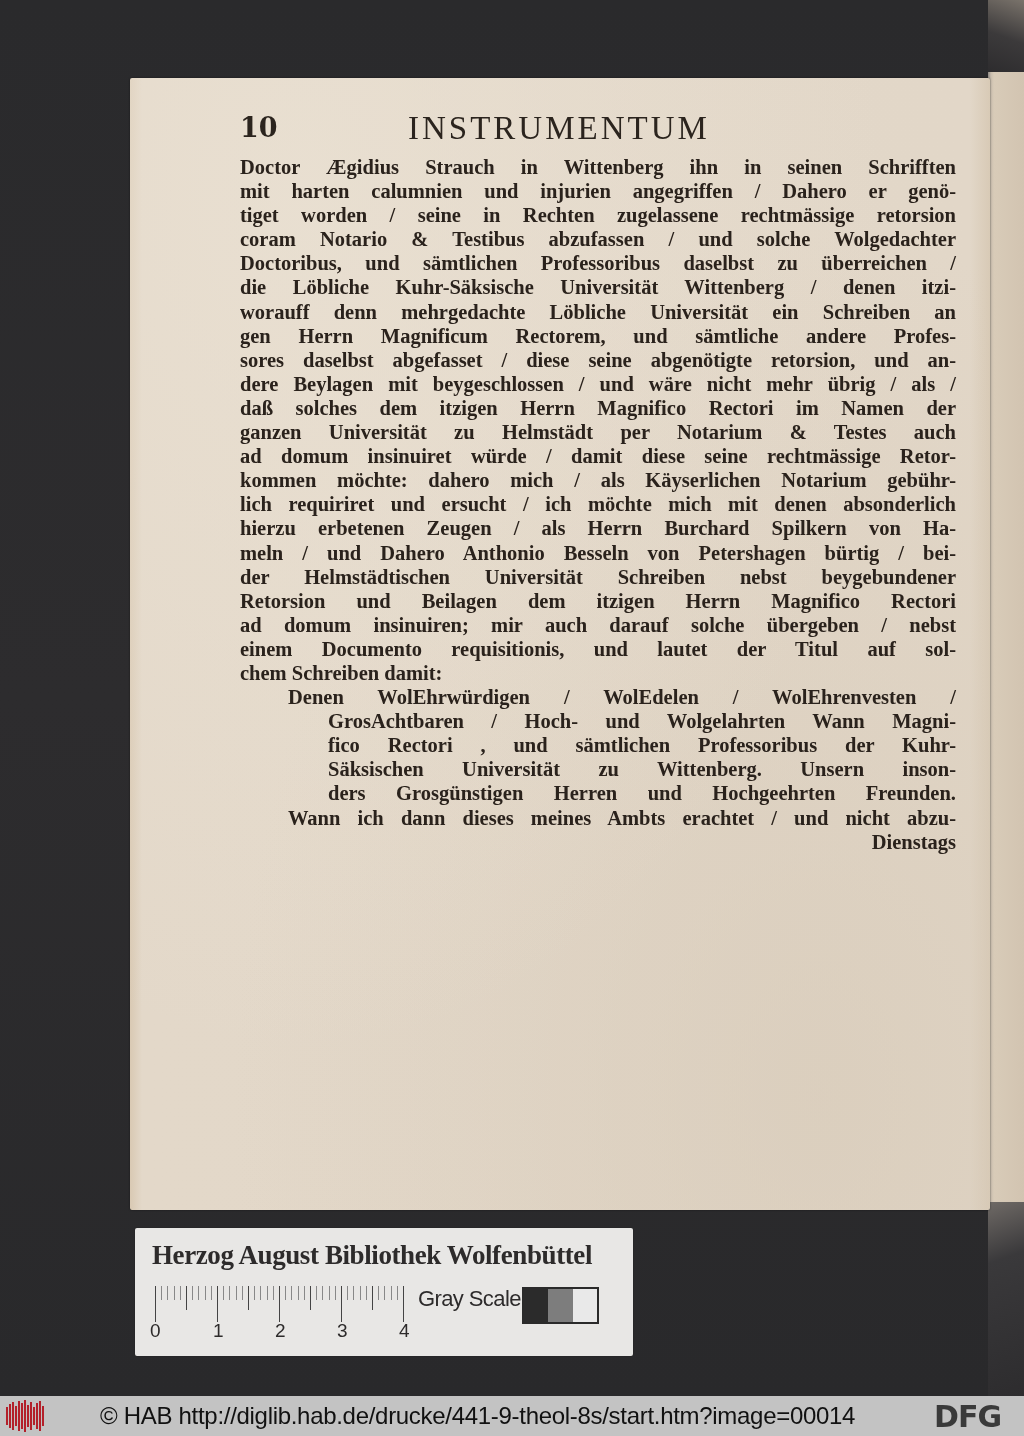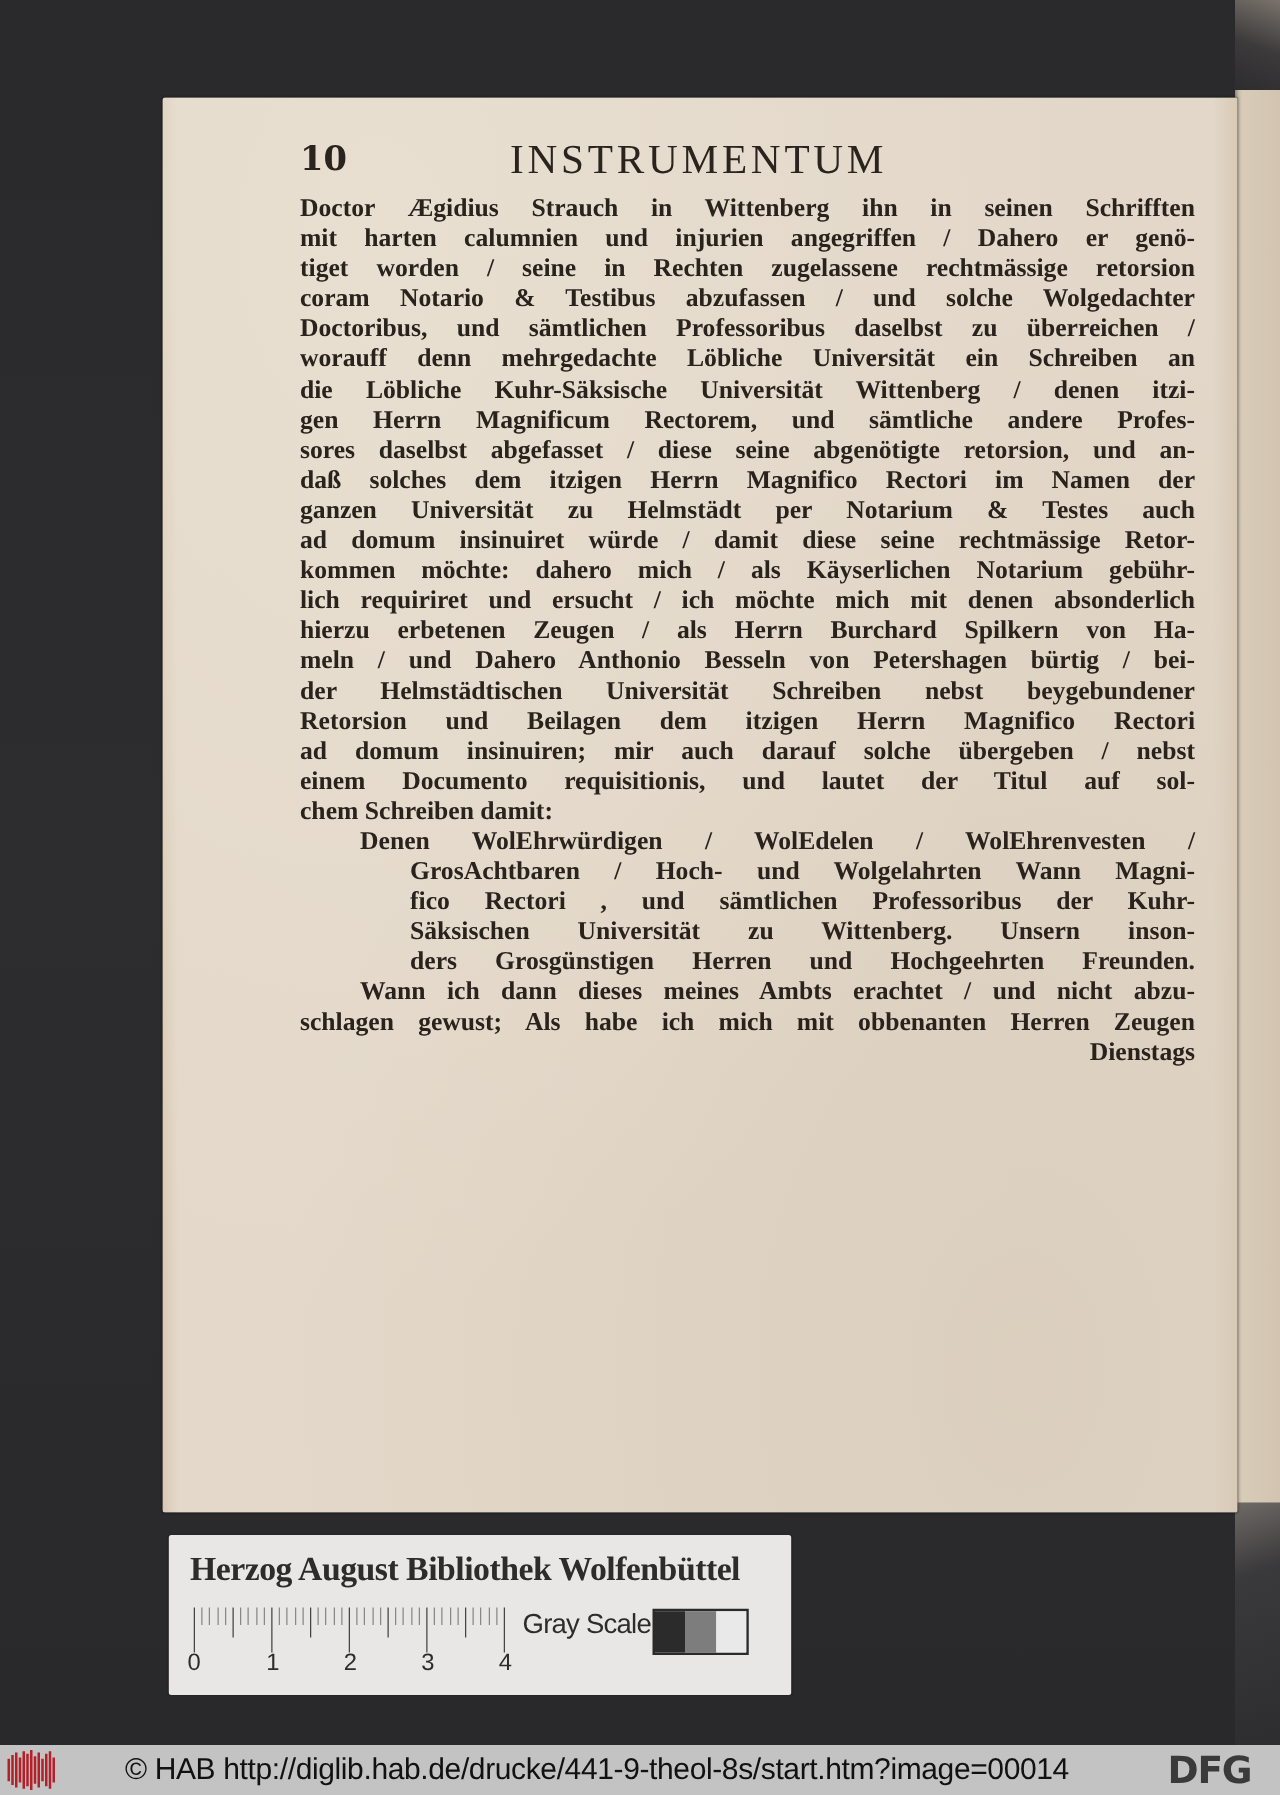--- a/index.html
+++ b/index.html
@@ -129,43 +129,43 @@
   <span class="page-number">10</span>
   <span class="running-title">INSTRUMENTUM</span>
 </div>
 
 <div class="text-block" id="text-block">
     <div class="line">Doctor Ægidius Strauch in Wittenberg ihn in seinen Schrifften</div>
     <div class="line">mit harten calumnien und injurien angegriffen / Dahero er genö-</div>
     <div class="line">tiget worden / seine in Rechten zugelassene rechtmässige retorsion</div>
     <div class="line">coram Notario &amp; Testibus abzufassen / und solche Wolgedachter</div>
     <div class="line">Doctoribus, und sämtlichen Professoribus daselbst zu überreichen /</div>
+    <div class="line">die Löbliche Kuhr-Säksische Universität Wittenberg / denen itzi-</div>
     <div class="line">worauff denn mehrgedachte Löbliche Universität ein Schreiben an</div>
-    <div class="line">die Löbliche Kuhr-Säksische Universität Wittenberg / denen itzi-</div>
     <div class="line">gen Herrn Magnificum Rectorem, und sämtliche andere Profes-</div>
     <div class="line">sores daselbst abgefasset / diese seine abgenötigte retorsion, und an-</div>
+    <div class="line">dere Beylagen mit beygeschlossen / und wäre nicht mehr übrig / als /</div>
     <div class="line">daß solches dem itzigen Herrn Magnifico Rectori im Namen der</div>
     <div class="line">ganzen Universität zu Helmstädt per Notarium &amp; Testes auch</div>
     <div class="line">ad domum insinuiret würde / damit diese seine rechtmässige Retor-</div>
     <div class="line">kommen möchte: dahero mich / als Käyserlichen Notarium gebühr-</div>
     <div class="line">lich requiriret und ersucht / ich möchte mich mit denen absonderlich</div>
     <div class="line">hierzu erbetenen Zeugen / als Herrn Burchard Spilkern von Ha-</div>
     <div class="line">meln / und Dahero Anthonio Besseln von Petershagen bürtig / bei-</div>
     <div class="line">der Helmstädtischen Universität Schreiben nebst beygebundener</div>
     <div class="line">Retorsion und Beilagen dem itzigen Herrn Magnifico Rectori</div>
     <div class="line">ad domum insinuiren; mir auch darauf solche übergeben / nebst</div>
     <div class="line">einem Documento requisitionis, und lautet der Titul auf sol-</div>
     <div class="line last-left">chem Schreiben damit:</div>
     <div class="line indent1">Denen WolEhrwürdigen / WolEdelen / WolEhrenvesten /</div>
     <div class="line indent2">GrosAchtbaren / Hoch- und Wolgelahrten Wann Magni-</div>
     <div class="line indent2">fico Rectori , und sämtlichen Professoribus der Kuhr-</div>
     <div class="line indent2">Säksischen Universität zu Wittenberg. Unsern inson-</div>
     <div class="line indent2">ders Grosgünstigen Herren und Hochgeehrten Freunden.</div>
     <div class="line indent-para">Wann ich dann dieses meines Ambts erachtet / und nicht abzu-</div>
-    <div class="line">schlagen gewust; Als habe ich mich mit obbenanten Herren Zeugen</div>
     <div class="line last-right">Dienstags</div>
   </div>
 
 <div class="card">
   <div class="card-title">Herzog August Bibliothek Wolfenbüttel</div>
   <div class="ruler" id="ruler">
       <div class="tick" style="left: 0px; height: 36px; top: 0px;"></div>
       <div class="tick" style="left: 6.2px; height: 14px; top: 0px; background: rgb(136, 136, 136);"></div>
       <div class="tick" style="left: 12.4px; height: 14px; top: 0px; background: rgb(136, 136, 136);"></div>
       <div class="tick" style="left: 18.6px; height: 14px; top: 0px; background: rgb(136, 136, 136);"></div>

